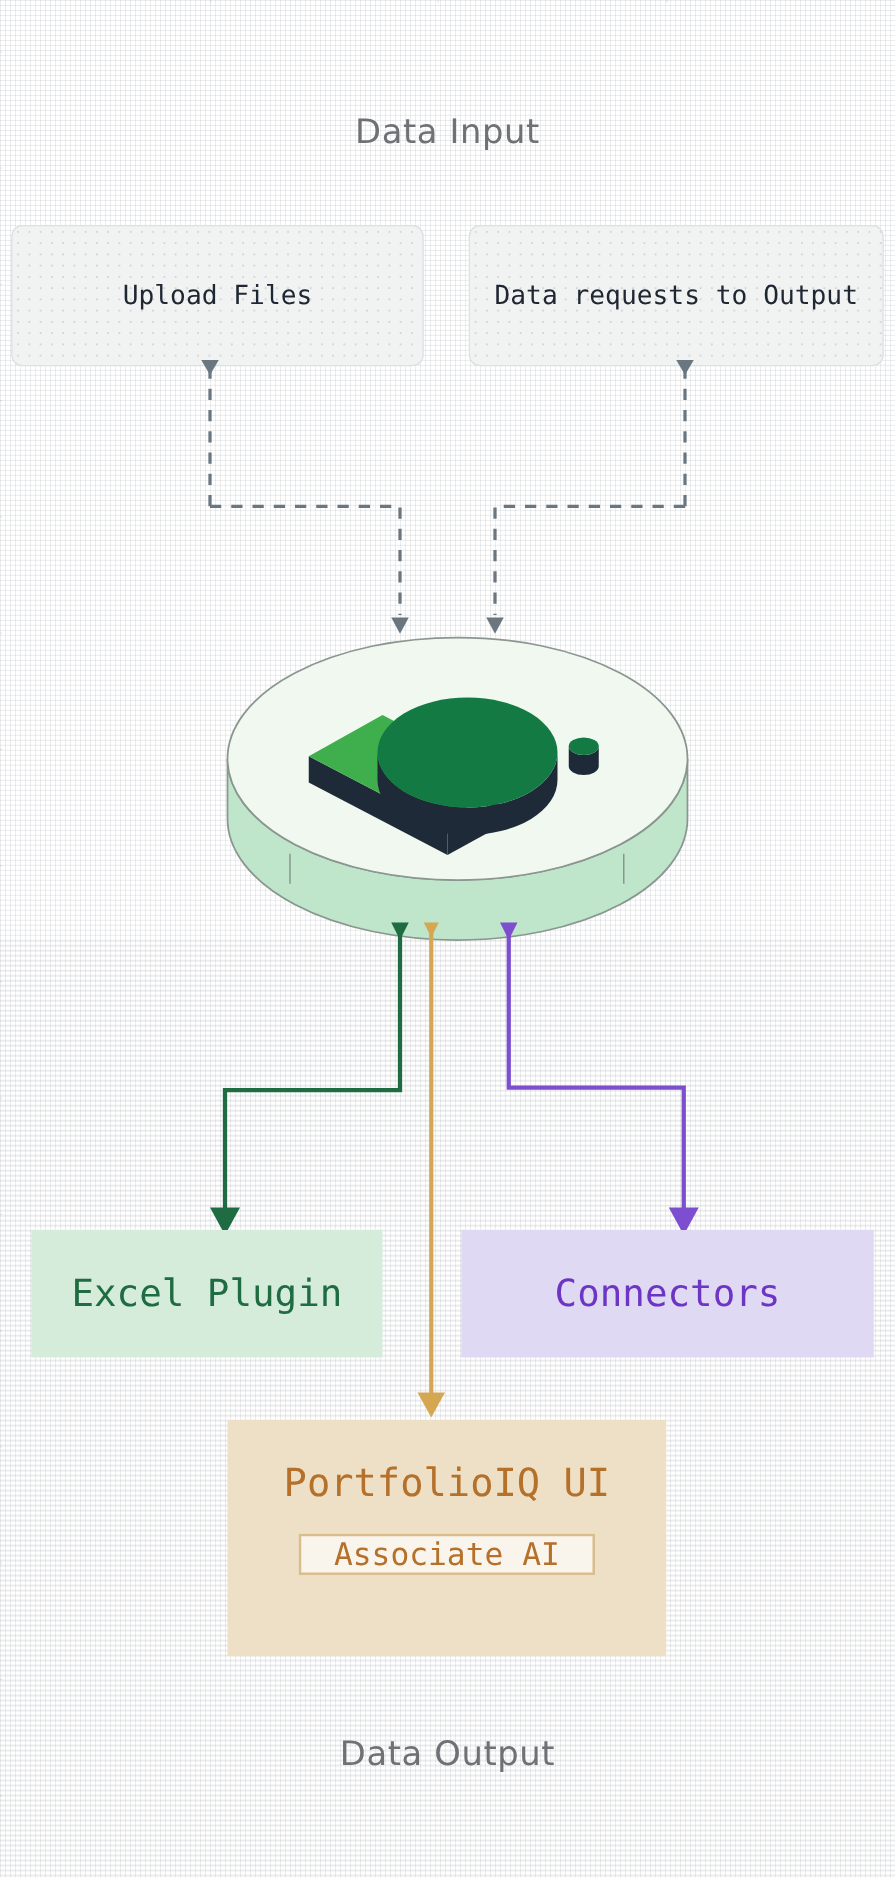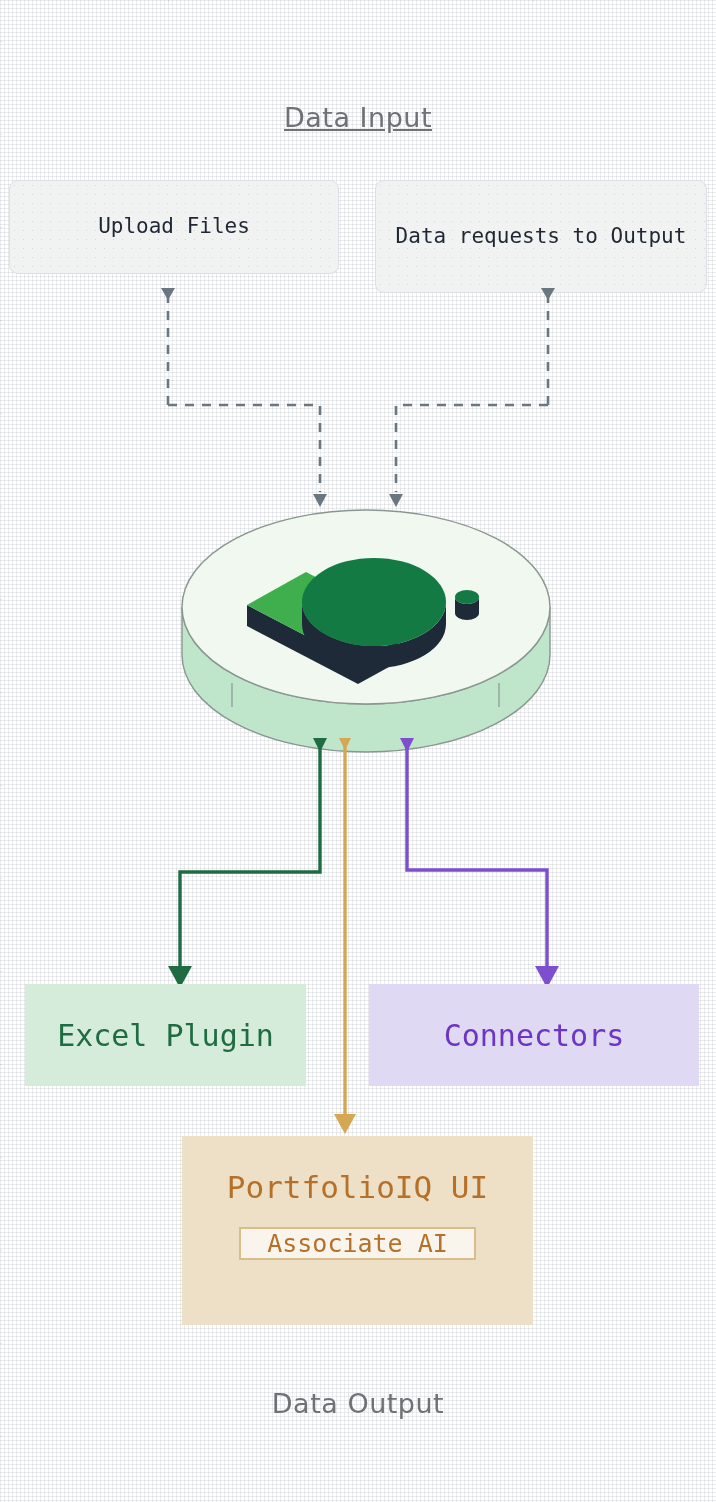--- a/index.html
+++ b/index.html
@@ -55,41 +55,41 @@
   .section-title {
     position:absolute;
     width:716px;
     text-align:center;
     font-family:"DejaVu Sans", sans-serif;
     font-size:27px;
     letter-spacing:0.5px;
     color:#6f7175;
     white-space:nowrap;
   }
-  #title-input  { top:102px;text-decoration:underline; }
+  #title-input  { top:90px; }
   #title-output { top:1388px; }
 
   
   .input-box {
     position:absolute;
     border:1px solid #dcdfe3;
     border-radius:9px;
     background-color:#f1f3f2;
     background-image:radial-gradient(rgba(140,146,155,0.30) 0.8px, transparent 0.9px);
     background-size:9px 9px;
     display:flex;
     align-items:center;
     justify-content:center;
     text-align:center;
     color:#1f2733;
     font-size:21px;
     line-height:1.42;
     padding:6px 14px;
   }
-  #box-upload   { left:9px;   top:180px; width:330px; height:94px; }
+  #box-upload   { left:9px;   top:180px; width:330px; height:113px; }
   #box-requests { left:375px; top:180px; width:332px; height:113px; }
 
   
   .out-box {
     position:absolute;
     display:flex;
     align-items:center;
     justify-content:center;
     font-size:30px;
     white-space:nowrap;

